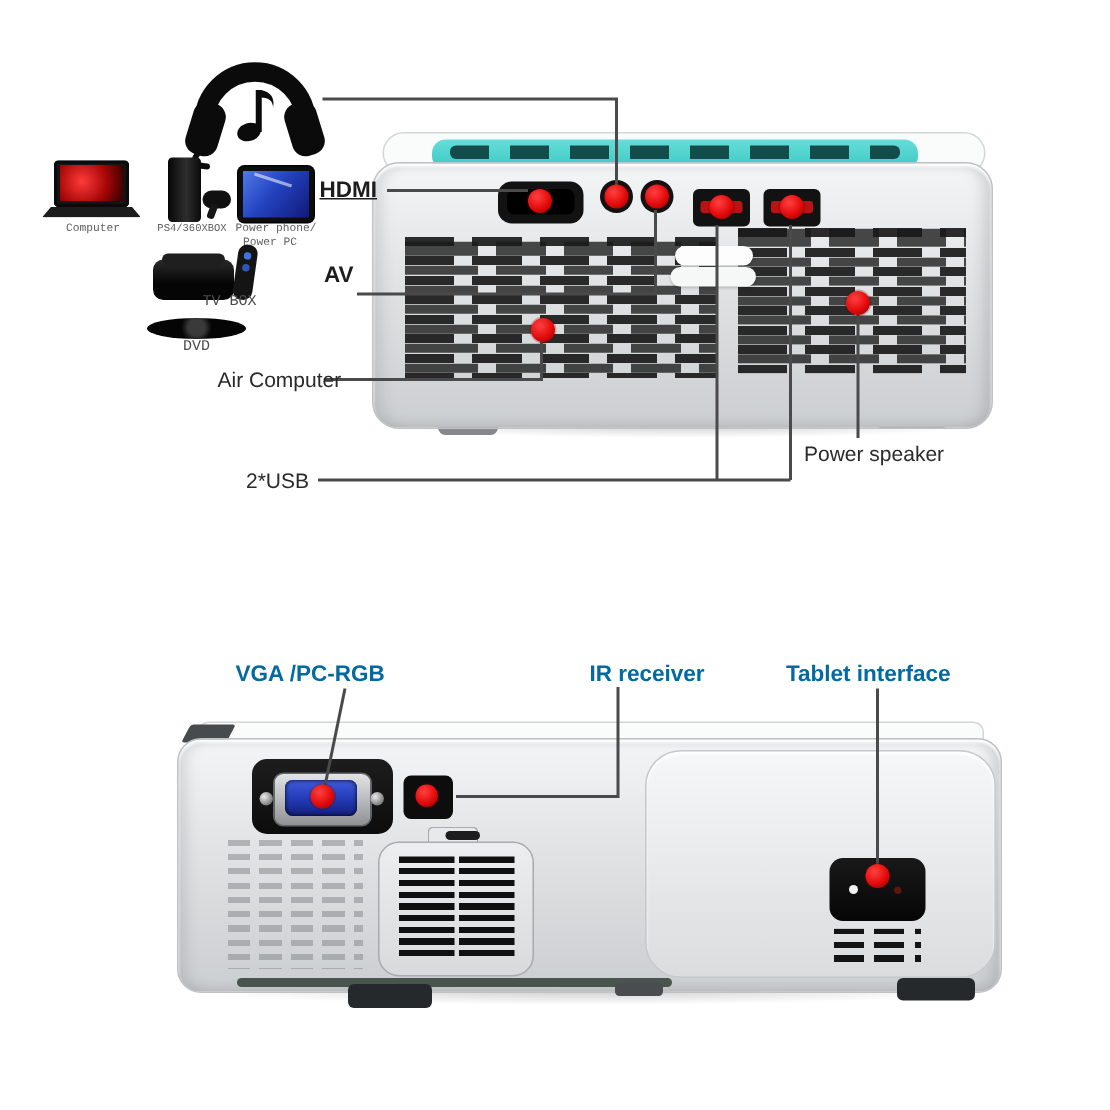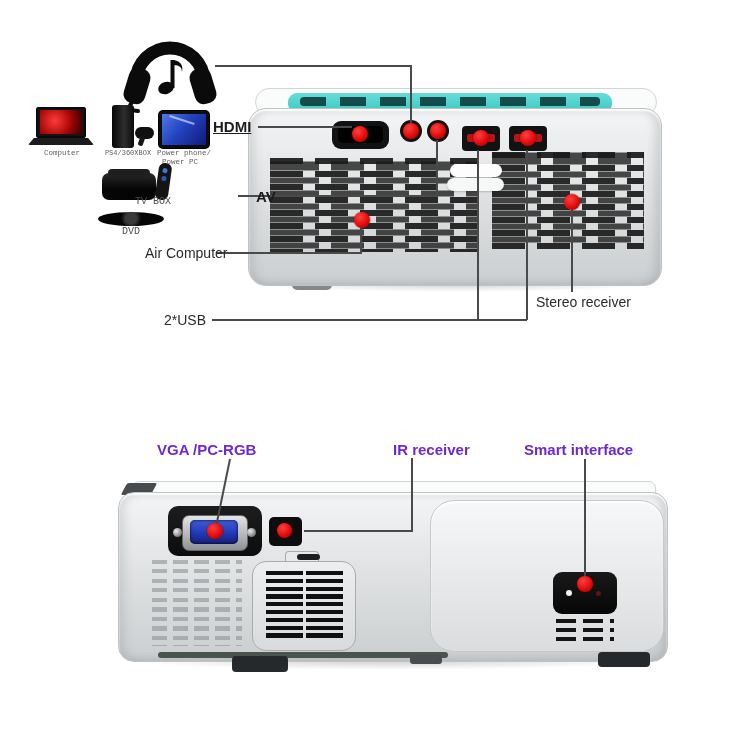--- a/index.html
+++ b/index.html
@@ -2,21 +2,21 @@
 <html><head>
 <meta charset="utf-8">
 <style>
   html,body{margin:0;padding:0;background:#fff;}
   .stage{position:relative;width:740px;height:740px;background:#ffffff;overflow:hidden;
          font-family:"Liberation Sans",sans-serif;}
   .abs{position:absolute;}
   
   .lbl{position:absolute;color:#2a2a2a;font-size:14px;white-space:nowrap;z-index:11;}
   .lbl.b{font-weight:bold;font-size:15px;color:#1d1d1d;}
-  .lbl.m{font-weight:600;font-size:15px;color:#6d28d9;}
+  .lbl.m{font-weight:600;font-size:15px;color:#0369a1;}
   .dev-lbl{position:absolute;color:#5f5f5f;font-size:7.5px;z-index:11;white-space:nowrap;
            transform:translateX(-50%);font-family:Liberation Mono, monospace;}
   .dev-lbl.big{font-size:10px;color:#4c4c4c;}
   
   .dot{position:absolute;width:16px;height:16px;border-radius:50%;z-index:10;
        background:radial-gradient(circle at 38% 32%, #ff4040, #e30b0b 55%, #8d0000 100%);
        box-shadow:0 0 0 1px rgba(100,0,0,.25);}
   
   .shell{position:absolute;border-radius:18px;z-index:3;
          background:linear-gradient(180deg,#f4f5f6 0%,#e3e5e6 38%,#cbced0 100%);
@@ -124,24 +124,24 @@
     <div class="abs" style="left:5px;top:8px;right:5px;height:8px;background:#b81414;border-radius:2px;"></div>
   </div>
   <div class="port-black" style="left:509px;top:126px;width:38px;height:25px;border-radius:4px;">
     <div class="abs" style="left:5px;top:8px;right:5px;height:8px;background:#b81414;border-radius:2px;"></div>
   </div>
 
   <div class="abs" style="left:292px;top:276px;width:40px;height:14px;border-radius:5px;background:#84888b;z-index:2"></div>
   <div class="abs" style="left:584px;top:272px;width:48px;height:14px;border-radius:5px;background:#84888b;z-index:2"></div>
 
   <div class="lbl b" style="left:213px;top:118px;text-decoration:underline;">HDMI</div>
-  <div class="lbl b" style="left:216px;top:188px;margin-left:40px;">AV</div>
+  <div class="lbl b" style="left:216px;top:175px;">AV</div>
   <div class="lbl" style="left:145px;top:245px;">Air Computer</div>
   <div class="lbl" style="left:164px;top:312px;">2*USB</div>
-  <div class="lbl" style="left:536px;top:294px;">Stereo receiver</div>
+  <div class="lbl" style="left:536px;top:294px;">Power speaker</div>
 
   <div class="shadow" style="left:130px;top:652px;width:520px;height:18px;"></div>
   <div class="rim" style="left:132px;top:481px;width:522px;height:16px;border-radius:7px;"></div>
   <div class="abs" style="left:124px;top:483px;width:30px;height:12px;background:#474b4d;transform:skewX(-28deg);border-radius:2px;z-index:2"></div>
   <div class="shell" style="left:118px;top:492px;width:548px;height:168px;border-radius:16px;"></div>
   <div class="abs" style="left:430px;top:500px;width:232px;height:150px;border-radius:24px;z-index:4;
        background:linear-gradient(180deg,#f6f7f8,#dadcde);border:1px solid #c6c9cb;box-shadow:inset 0 2px 2px #fff;"></div>
 
   <div class="port-black" style="left:168px;top:506px;width:94px;height:50px;border-radius:10px;background:linear-gradient(180deg,#1d1d1d,#0c0c0c);"></div>
   <div class="abs" style="left:182px;top:515px;width:64px;height:34px;border-radius:7px;z-index:7;
@@ -166,21 +166,21 @@
   <div class="abs" style="left:596px;top:591px;width:5px;height:5px;border-radius:50%;background:#5c1511;z-index:8"></div>
   <div class="vent-dashes" style="left:556px;top:619px;width:58px;height:27px;"></div>
 
   <div class="abs" style="left:158px;top:652px;width:290px;height:6px;border-radius:3px;background:#4a544e;z-index:4"></div>
   <div class="abs" style="left:232px;top:656px;width:56px;height:16px;border-radius:4px;background:#26292b;z-index:4"></div>
   <div class="abs" style="left:410px;top:655px;width:32px;height:9px;border-radius:3px;background:#4a4d4f;z-index:4"></div>
   <div class="abs" style="left:598px;top:652px;width:52px;height:15px;border-radius:4px;background:#26292b;z-index:4"></div>
 
   <div class="lbl m" style="left:157px;top:441px;">VGA /PC-RGB</div>
   <div class="lbl m" style="left:393px;top:441px;">IR receiver</div>
-  <div class="lbl m" style="left:524px;top:441px;">Smart interface</div>
+  <div class="lbl m" style="left:524px;top:441px;">Tablet interface</div>
 
   <svg class="lines" width="740" height="740" viewBox="0 0 740 740">
     <polyline points="215,66 411,66 411,128" fill="none" stroke="#4a4a4a" stroke-width="2"></polyline>
     <polyline points="258,127 352,127" fill="none" stroke="#4a4a4a" stroke-width="2"></polyline>
     <polyline points="238,196 437,196 437,140" fill="none" stroke="#4a4a4a" stroke-width="2"></polyline>
     <polyline points="216,253 361,253 361,220" fill="none" stroke="#4a4a4a" stroke-width="2"></polyline>
     <polyline points="212,320 527,320" fill="none" stroke="#4a4a4a" stroke-width="2"></polyline>
     <polyline points="478,150 478,320" fill="none" stroke="#4a4a4a" stroke-width="2"></polyline>
     <polyline points="527,150 527,320" fill="none" stroke="#4a4a4a" stroke-width="2"></polyline>
     <polyline points="572,204 572,292" fill="none" stroke="#4a4a4a" stroke-width="2"></polyline>

